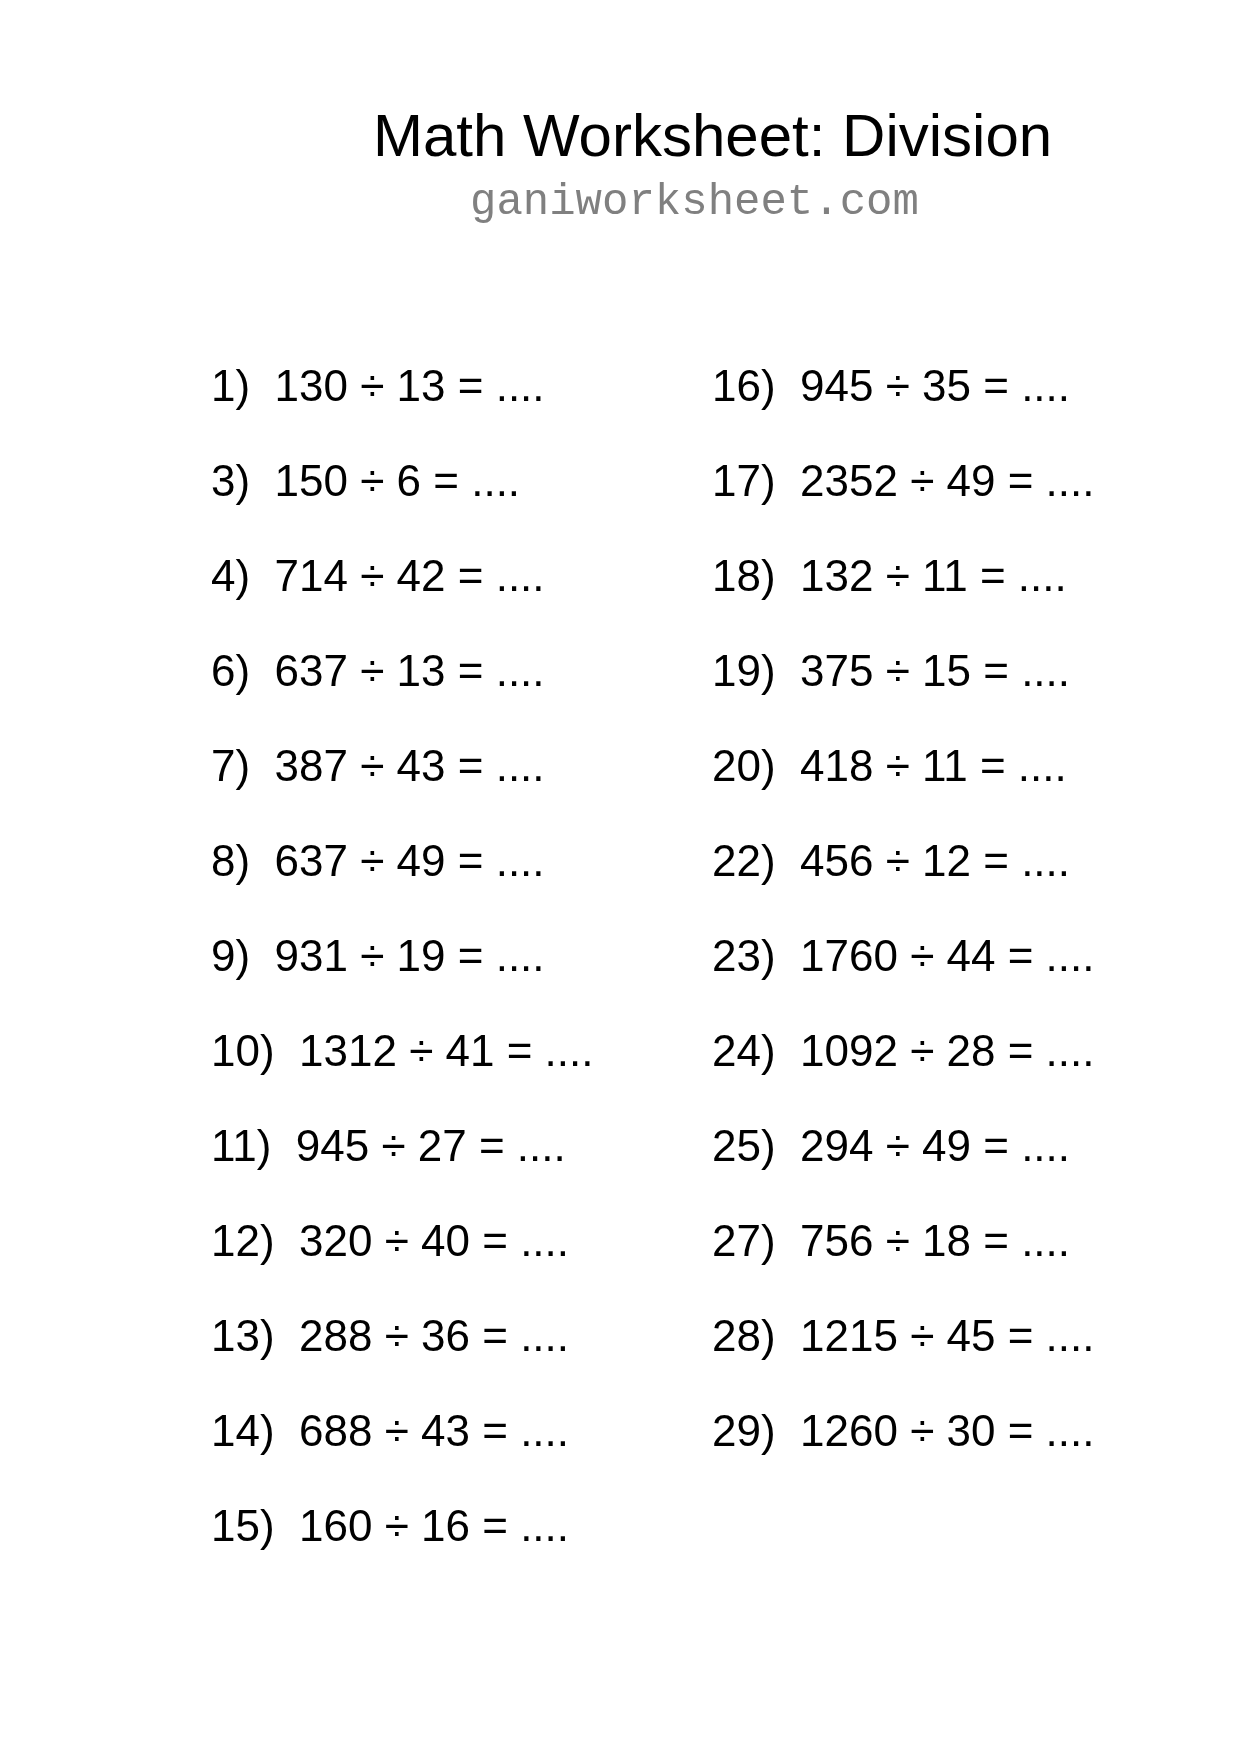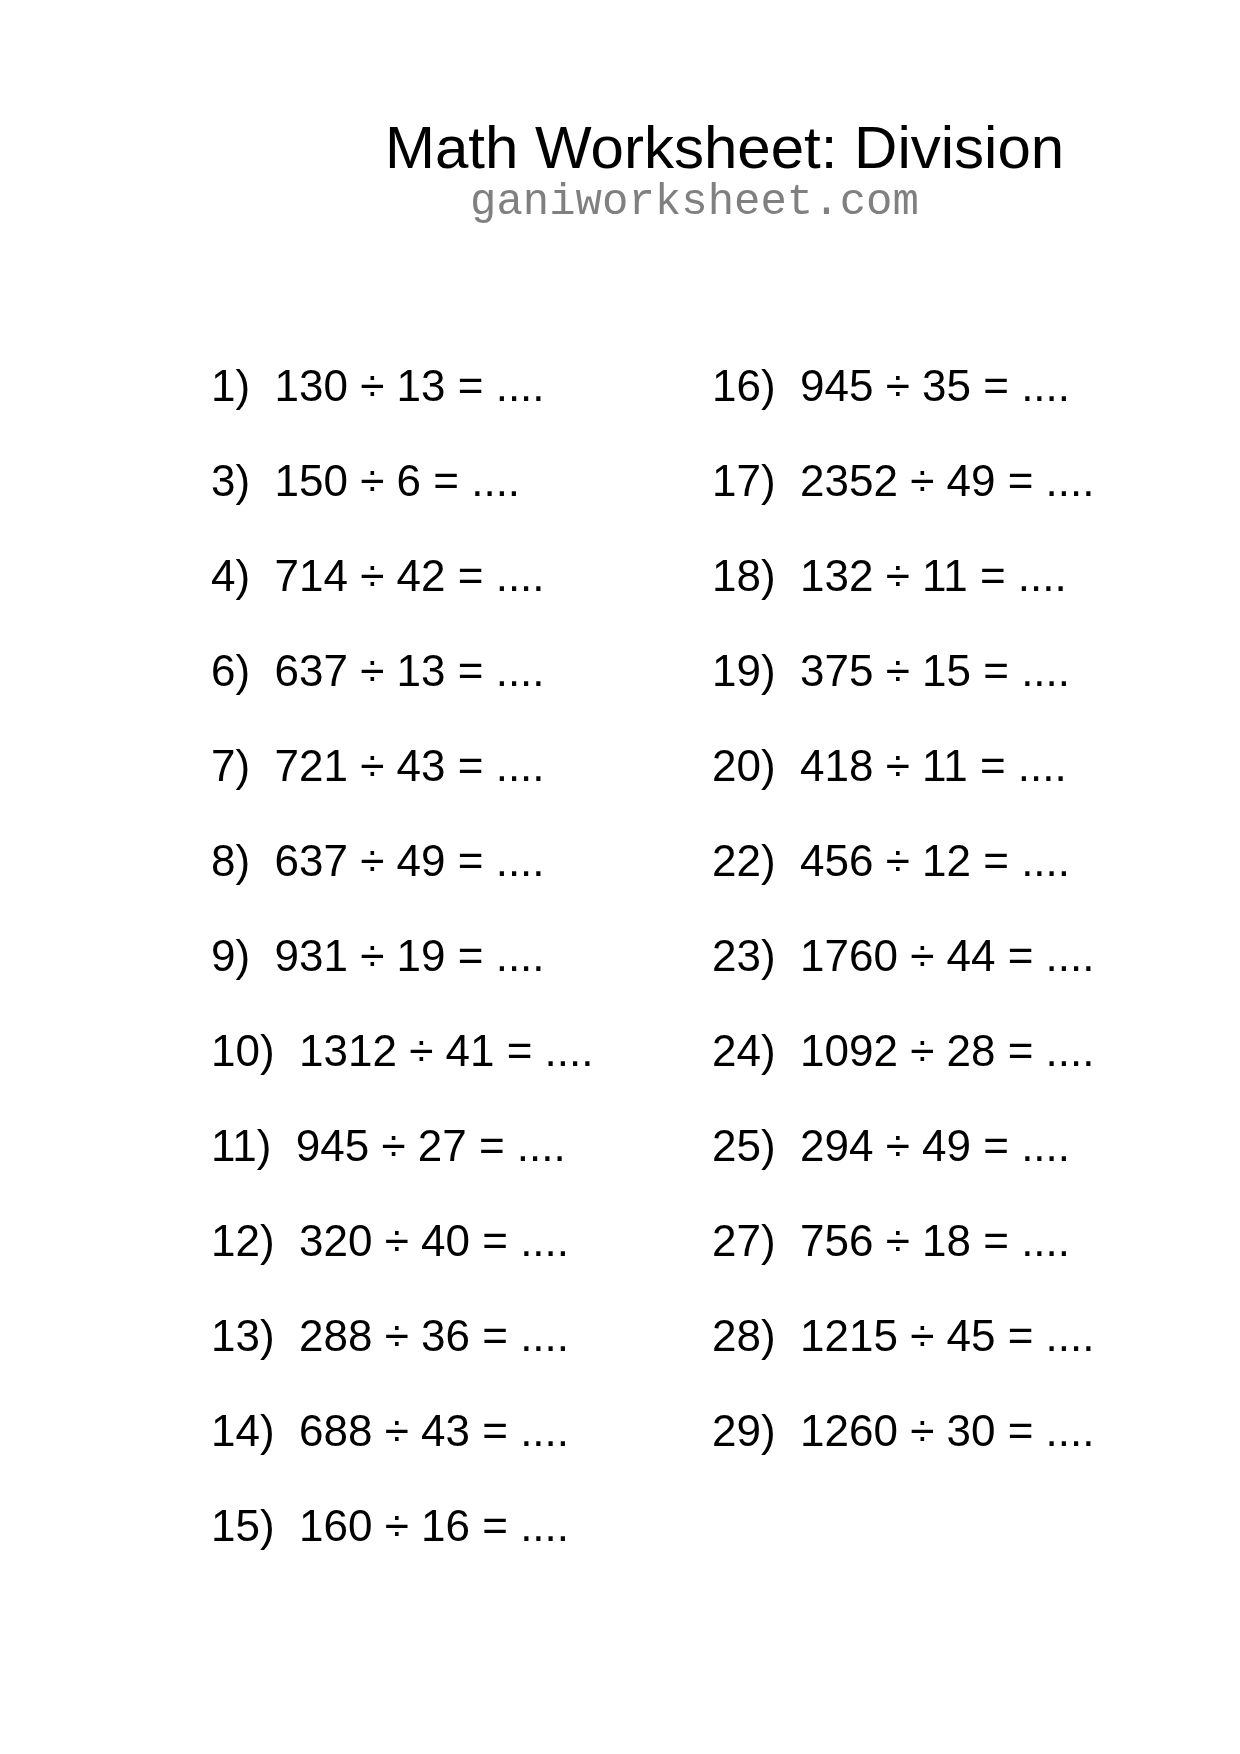--- a/index.html
+++ b/index.html
@@ -15,21 +15,21 @@
       font-family: "Liberation Sans", sans-serif;
       color: #000000;
     }
     .title {
       position: absolute;
       left: 373px;
       top: 101px;
       font-size: 60px;
       line-height: 69px;
       white-space: pre;
-      margin: 12px;
+      margin: 0;
       font-weight: normal;
     }
     .subtitle {
       position: absolute;
       left: 470px;
       top: 177px;
       font-size: 44px;
       line-height: 51px;
       white-space: pre;
       color: #808080;
@@ -56,21 +56,21 @@
 <body>
 
 <h1 class="title">Math Worksheet: Division</h1>
 <div class="subtitle">ganiworksheet.com</div>
 
 <ol class="column left">
   <li class="problem">1)  130 ÷ 13 = ....</li>
   <li class="problem">3)  150 ÷ 6 = ....</li>
   <li class="problem">4)  714 ÷ 42 = ....</li>
   <li class="problem">6)  637 ÷ 13 = ....</li>
-  <li class="problem">7)  721 ÷ 43 = ....</li>
+  <li class="problem">7)  387 ÷ 43 = ....</li>
   <li class="problem">8)  637 ÷ 49 = ....</li>
   <li class="problem">9)  931 ÷ 19 = ....</li>
   <li class="problem">10)  1312 ÷ 41 = ....</li>
   <li class="problem">11)  945 ÷ 27 = ....</li>
   <li class="problem">12)  320 ÷ 40 = ....</li>
   <li class="problem">13)  288 ÷ 36 = ....</li>
   <li class="problem">14)  688 ÷ 43 = ....</li>
   <li class="problem">15)  160 ÷ 16 = ....</li>
 </ol>
 

